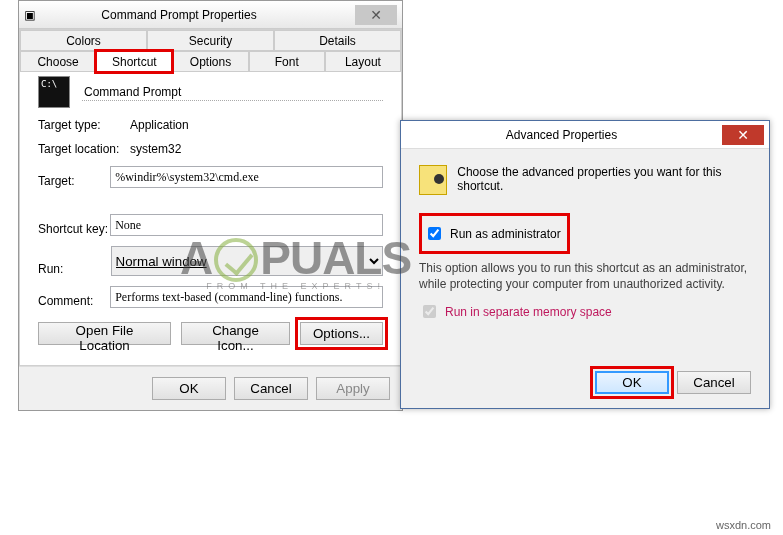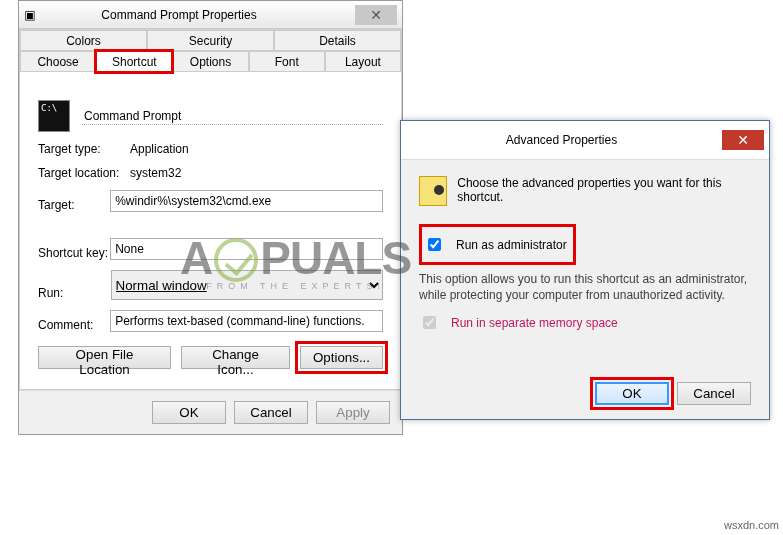--- a/index.html
+++ b/index.html
@@ -13,67 +13,67 @@
   .close-btn { width: 42px; height: 20px; margin-right:5px; background:#c8c8c8; color:#555; display:flex; align-items:center; justify-content:center; font-size:14px; }
   .close-btn.red { background:#c0392b; color:#fff; }
 
   .tab-frame { border: 1px solid #d0d0d0; background:#fff; padding-bottom:10px;}
   .tabrow { display:flex; }
   .tabrow .tab { flex:1; text-align:center; height:21px; line-height:20px; border:1px solid #ccc; border-bottom:1px solid #ccc; background:#f0f0f0; cursor:default; }
   .tabrow:first-child .tab { border-top:1px solid #ccc; }
   .tabrow .tab.active { background:#fff; border-bottom-color:#fff; }
   .tab.highlight { outline:3px solid #e30000; outline-offset:-1px; position:relative; z-index:2;}
 
-  .body-inner { padding: 28px 18px 4px; }
+  .body-inner { padding: 4px 18px 4px; }
   .hdr-row { display:flex; align-items:center; gap:12px; margin-bottom:10px;}
   .app-icon { width:32px; height:32px; background:#111; border:1px solid #888; position:relative; }
   .app-icon::after { content:"C:\\"; color:#fff; font-family:monospace; font-size:9px; position:absolute; top:2px; left:2px; }
   .name-input { border:none; border-bottom:1px dotted #aaa; flex:1; font-size:12px; background:transparent; }
 
   .form-row { display:flex; align-items:flex-end; margin:10px 0; }
   .form-row .lab { width:92px; }
-  input.txt, .ro { width:100%; height:22px; padding:0 4px; border:1px solid #abadb3; background:#fff; font-size:12px; }
+  input.txt, .ro { width:100%; height:22px; padding:0 4px; border:1px solid #abadb3; background:#fff; font-size:12px;font-family:Liberation Serif, serif; }
   .ro-plain { flex:1; }
   select.txt { width:100%; height:30px; border:1px solid #abadb3;text-decoration:underline; }
 
   .btn-row { display:flex; gap:10px; margin:14px 0 6px; padding:0 0px; }
   .wbtn { height:23px; padding:0 12px; border:1px solid #acacac; background:linear-gradient(#f5f5f5,#e1e1e1); cursor:default; }
   .adv-hl { outline:3px solid #e30000; outline-offset:2px; }
 
   .bottom-row { display:flex; gap:8px; justify-content:flex-end; padding:10px 12px; border-top:1px solid #ddd; }
   .bottom-row .wbtn { min-width:74px; }
   .wbtn.disabled { color:#888; }
 
   
   .window2 { position:absolute; left:400px; top:120px; width:370px; border:1px solid #4d6ea0; background:#f0f0f0; box-shadow:0 0 6px rgba(0,0,0,.3);}
-  .window2 .titlebar2 { display:flex; align-items:center; height:39px; background:#fff; border-bottom:1px solid #ddd;}
+  .window2 .titlebar2 { display:flex; align-items:center; height:28px; background:#fff; border-bottom:1px solid #ddd;}
   .titlebar2 .t { flex:1; text-align:center; }
   .inner2 { padding:16px 18px 14px; }
   .hdr2 { display:flex; gap:10px; align-items:flex-start; margin-bottom:18px;}
   .doc-icon { width:30px; height:30px; background:#f7e27a; border:1px solid #c9a400; position:relative;}
   .doc-icon::after{content:""; position:absolute; right:2px; top:8px; width:10px; height:10px; border-radius:50%; background:#333;}
-  .chk-row { display:flex; align-items:center; gap:12px; margin:6px 0; }
+  .chk-row { display:flex; align-items:center; gap:6px; margin:6px 0; }
   .chk-row input{ width:13px; height:13px; }
   .chk-hl { border:3px solid #e30000; padding:2px 6px 2px 2px; display:inline-flex; }
   .desc { margin: 6px 0 10px 0; color:#404040; line-height:1.35; }
   .chk-disabled input{ }
   .chk-disabled span{ color:#be185d;text-align:right; }
 
   .btn-row2{ display:flex; gap:8px; justify-content:flex-end; margin-top:50px;}
   .ok-hl{ outline:3px solid #e30000; outline-offset:2px;}
   .wbtn.ok-focus{ border:2px solid #3399ff; background:linear-gradient(#eaf4ff,#cfe7ff);}
 
   
   .wm{position:absolute; left:180px; top:230px; opacity:.55; text-align:center; pointer-events:none;}
   .wm .a{font-size:46px; font-weight:700; color:#444; font-family:Arial,sans-serif; letter-spacing:-1px;}
   .wm .a .dot{display:inline-block; width:44px; height:44px; border-radius:50%; border:4px solid #87b040; position:relative; top:8px; margin:0 2px;}
   .wm .a .dot::after{content:""; position:absolute; left:13px; top:6px; width:12px; height:22px; border-right:4px solid #87b040; border-bottom:4px solid #87b040; transform:rotate(40deg);}
   .wm .sub{font-size:9px; letter-spacing:5px; color:#666; margin-top:-4px;}
 
-  .credit{position:absolute; right:4px; bottom:4px; font-size:11px; color:#666;}
+  .credit{position:absolute; right:12px; bottom:4px; font-size:11px; color:#666;}
 </style>
 </head>
 <body>
 
 <div class="window1">
   <div class="titlebar">
     <span class="icon">▣</span>
     <span class="title">Command Prompt Properties</span>
     <span class="close-btn">✕</span>
   </div>

